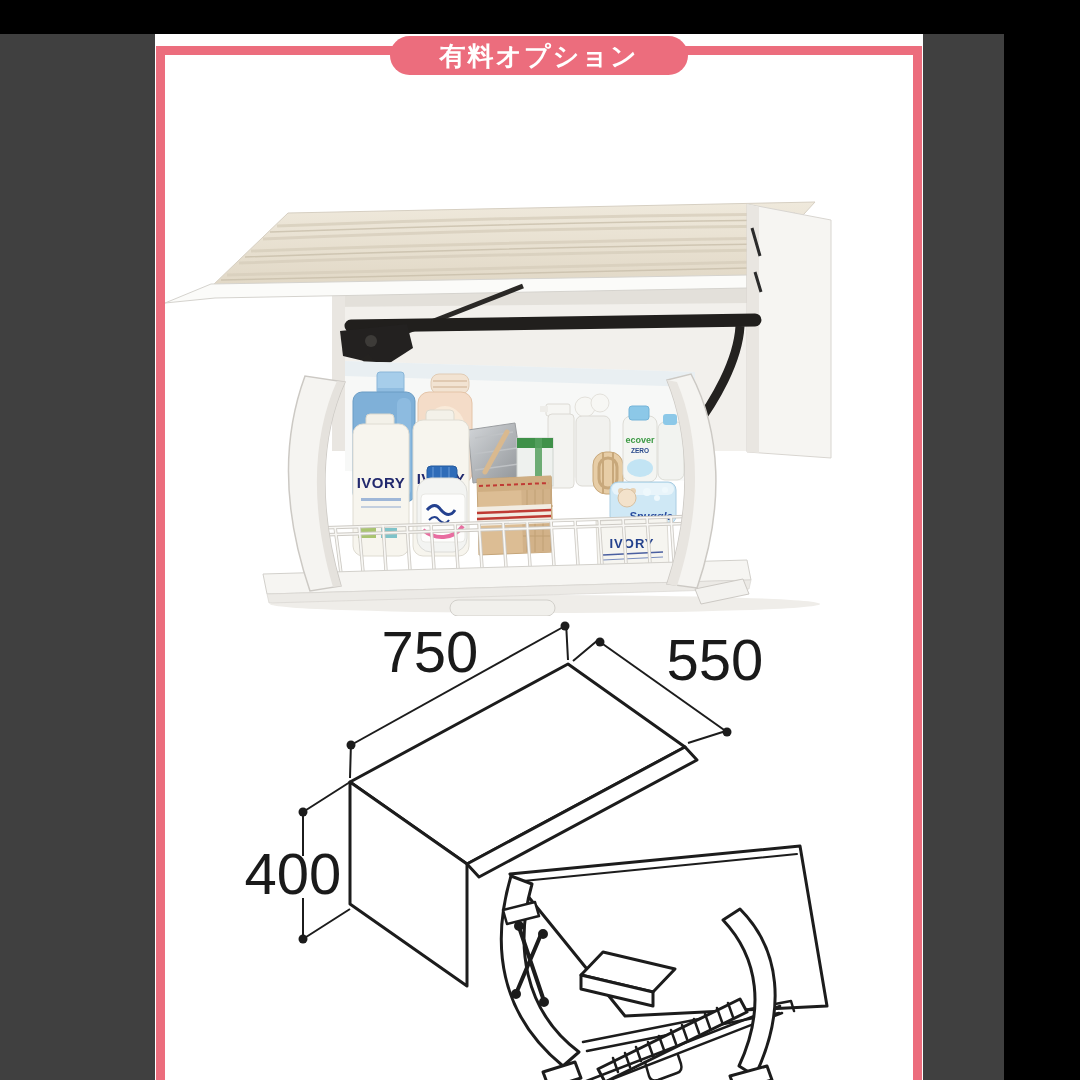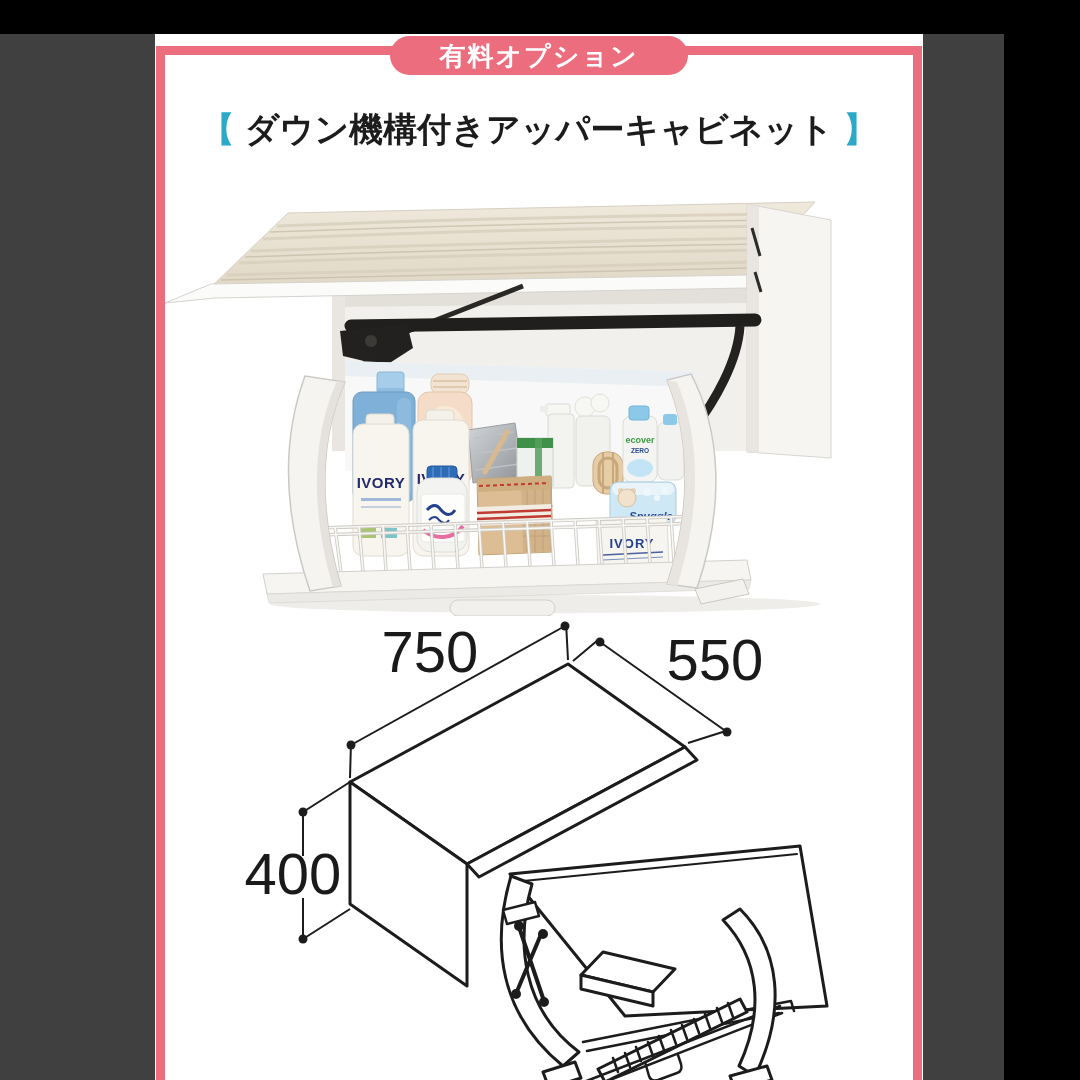--- a/index.html
+++ b/index.html
@@ -23,21 +23,20 @@
 <body>
 
 <div class="canvas">
   <div class="panel">
     <div class="pink-frame"></div>
 
     <div class="banner">
       <span class="banner-label">有料オプション</span>
     </div>
 
-    <div class="title-row"><span class="bracket">【</span><span>ダウン機構付きアッパーキャビネット</span><span class="bracket">】</span></div>
 
     <svg class="photo-svg" viewBox="0 0 768 440">
       <defs>
         <linearGradient id="wood" x1="0" y1="0" x2="0" y2="1">
           <stop offset="0" stop-color="#efe9dc"></stop>
             <stop offset="1" stop-color="#e1d8c6"></stop>
         </linearGradient>
         <linearGradient id="silver" x1="0" y1="0" x2="1" y2="1">
           <stop offset="0" stop-color="#d3d6d9"></stop>
             <stop offset="1" stop-color="#8e9296"></stop>

